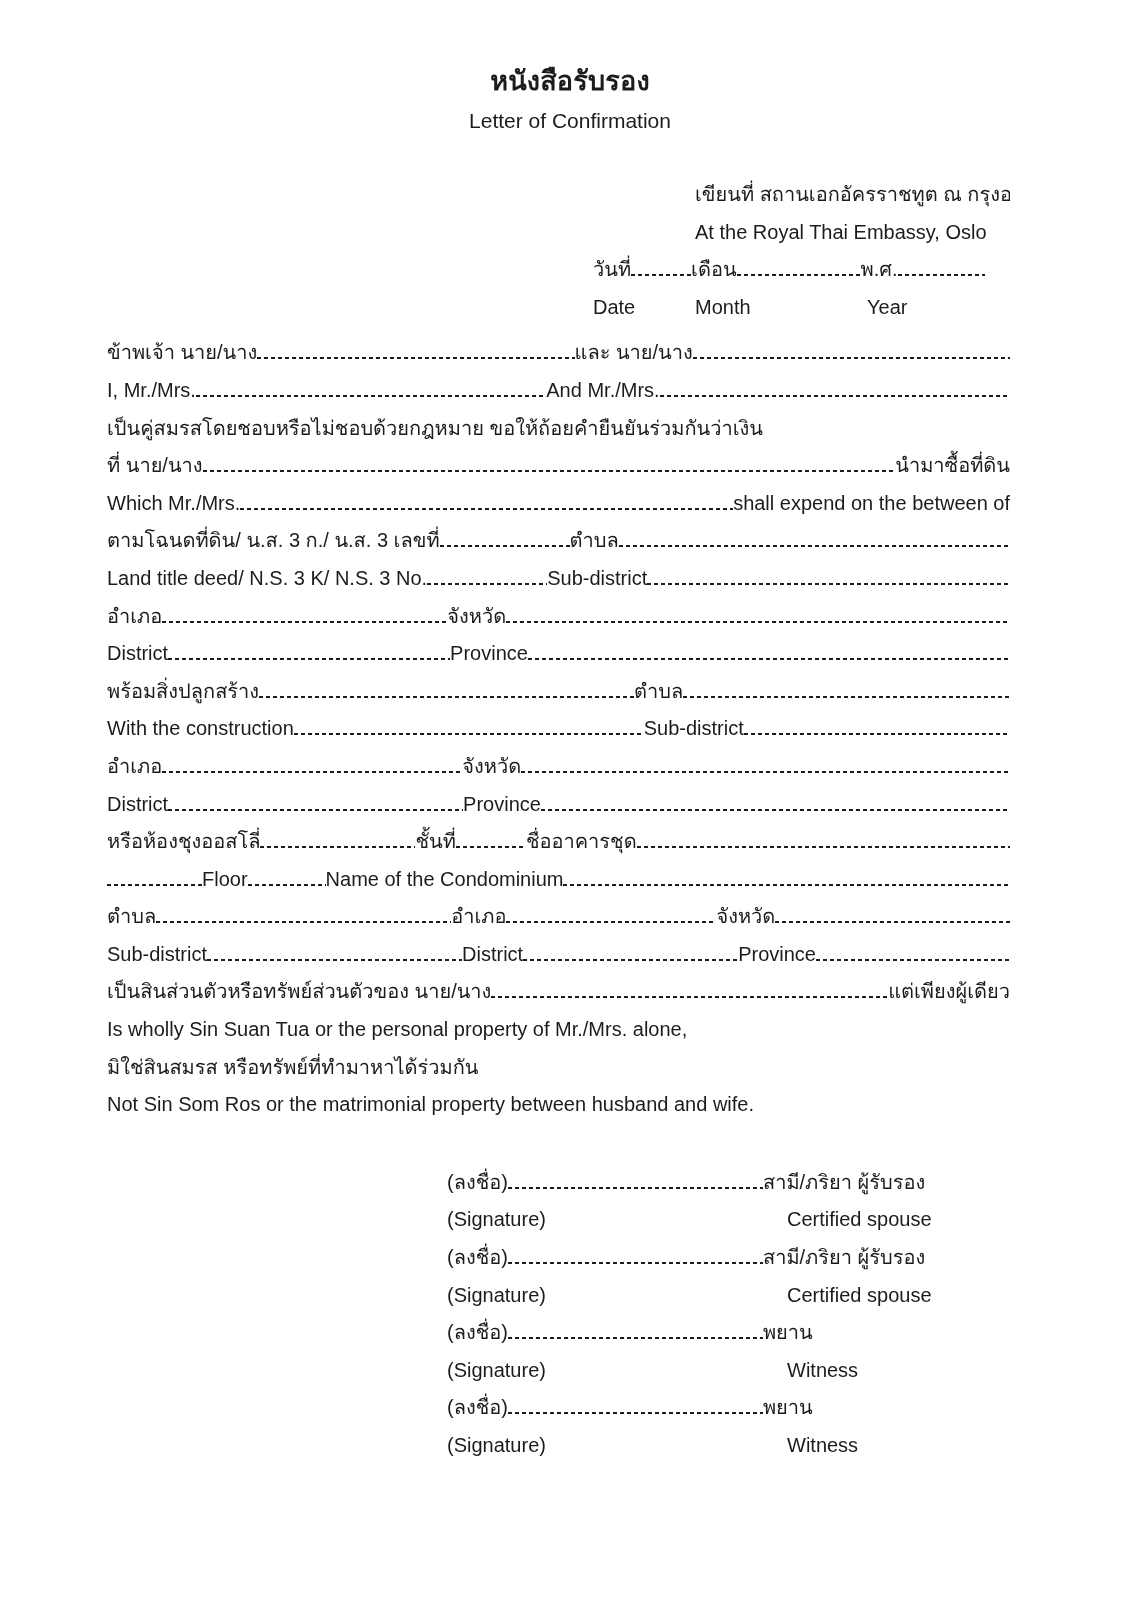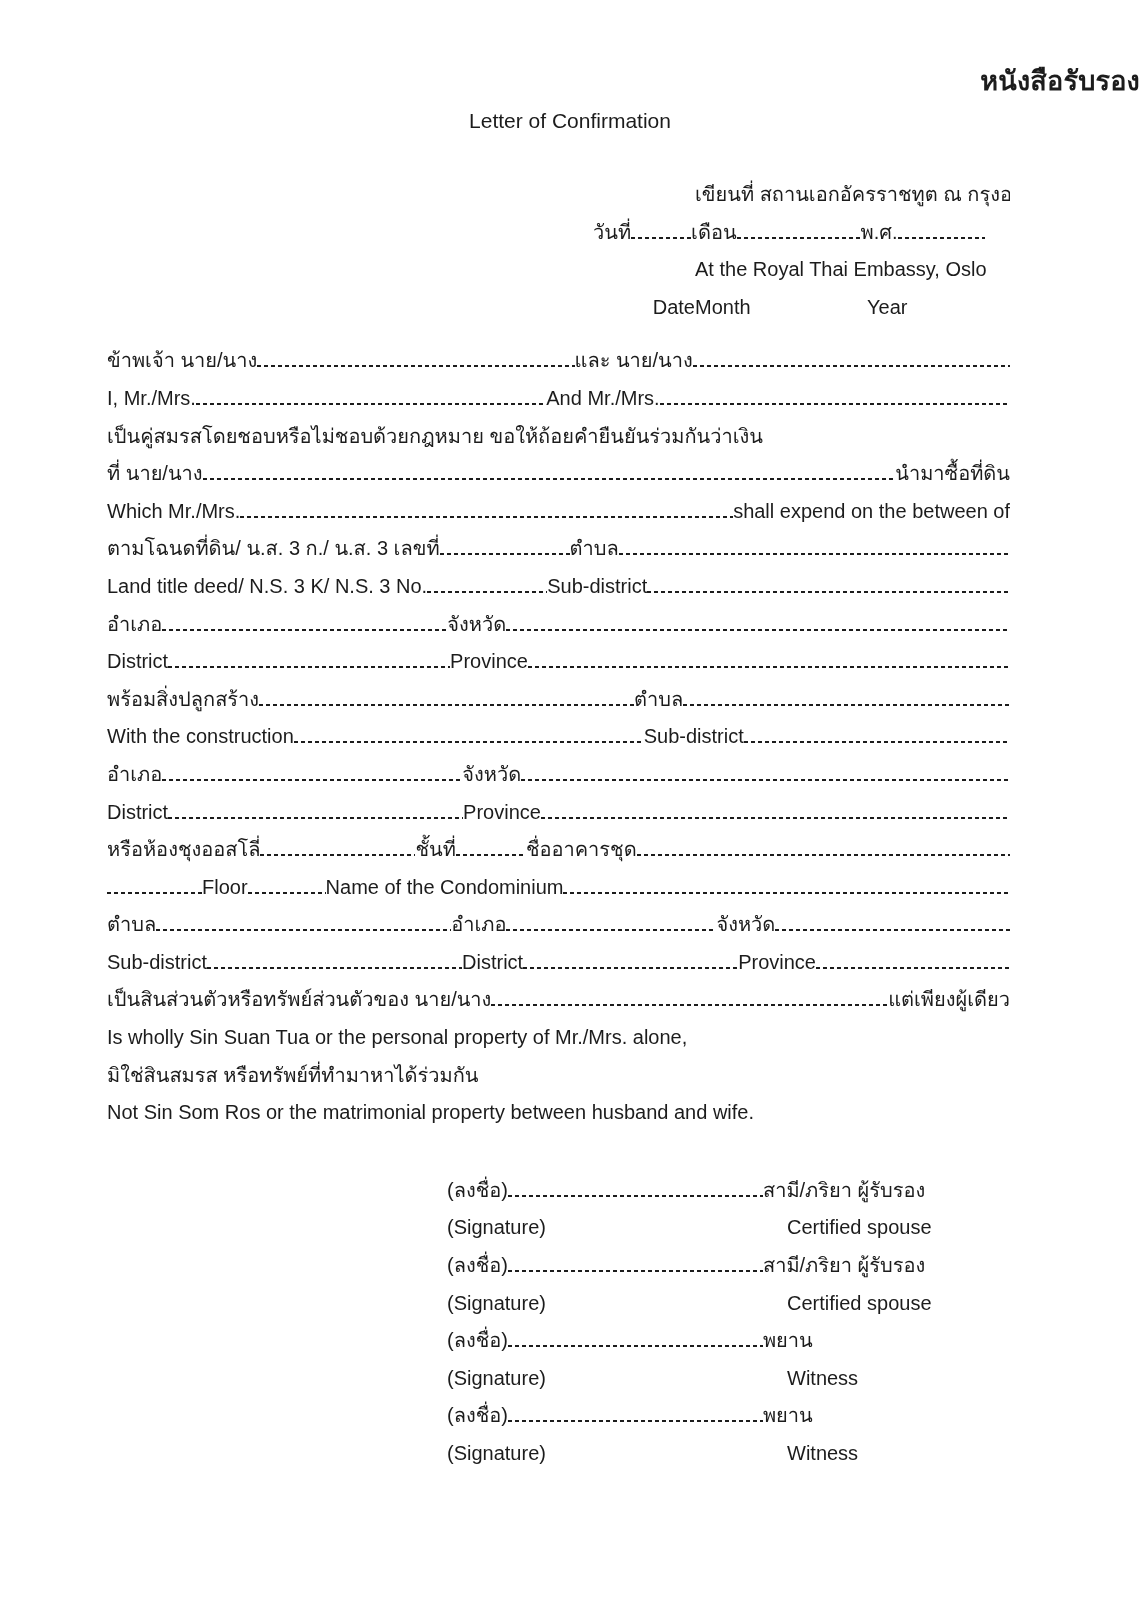--- a/index.html
+++ b/index.html
@@ -16,21 +16,21 @@
     font-family: "Liberation Sans", "DejaVu Sans", sans-serif;
     box-sizing: border-box;
     padding-top: 64px;
     overflow: hidden;
   }
   .title-th {
     margin: 0;
     font-size: 27px;
     font-weight: 600;
     line-height: 35px;
-    text-align: right;
+    text-align: center;
     letter-spacing: 0.2px;
   }
   .title-en {
     margin: 8px 0 0 0;
     font-size: 21px;
     font-weight: 400;
     line-height: 27px;
     text-align: center;
   }
   .form {
@@ -61,37 +61,37 @@
 </head>
 <body>
 
 <div class="page">
   <h1 class="title-th">หนังสือรับรอง</h1>
   <div class="title-en">Letter of Confirmation</div>
   <div class="form">
       <div class="row" style="margin-left: 588px; margin-top: 42px;">
         <span class="seg">เขียนที่ สถานเอกอัครราชทูต ณ กรุงออสโล</span>
       </div>
+      <div class="row" style="margin-left: 588px;">
+        <span class="seg">At the Royal Thai Embassy, Oslo</span>
+      </div>
       <div class="row" style="margin-left: 486px;">
         <span class="seg">วันที่</span>
         <div class="fill" style="flex: 0 1 60px;"></div>
         <span class="seg">เดือน</span>
         <div class="fill" style="flex: 0 1 124px;"></div>
         <span class="seg">พ.ศ.</span>
         <div class="fill" style="flex: 0 1 87px;"></div>
       </div>
-      <div class="row" style="margin-left: 588px;">
-        <span class="seg">At the Royal Thai Embassy, Oslo</span>
-      </div>
       <div class="row" style="margin-left: 486px;">
-        <span class="seg" style="flex: 0 0 102px; text-align: right;">Date</span>
+        <span class="seg" style="flex: 0 0 102px;">Date</span>
         <span class="seg" style="flex: 0 0 172px;">Month</span>
         <span class="seg">Year</span>
       </div>
-      <div class="row" style="margin-top: 16px;">
+      <div class="row" style="margin-top: 8px;">
         <span class="seg">ข้าพเจ้า นาย/นาง</span>
         <div class="fill" style="flex: 1 1 40px;"></div>
         <span class="seg">และ นาย/นาง</span>
         <div class="fill" style="flex: 1 1 40px;"></div>
       </div>
       <div class="row">
         <span class="seg">I, Mr./Mrs.</span>
         <div class="fill" style="flex: 1 1 40px;"></div>
         <span class="seg">And Mr./Mrs.</span>
         <div class="fill" style="flex: 1 1 40px;"></div>

